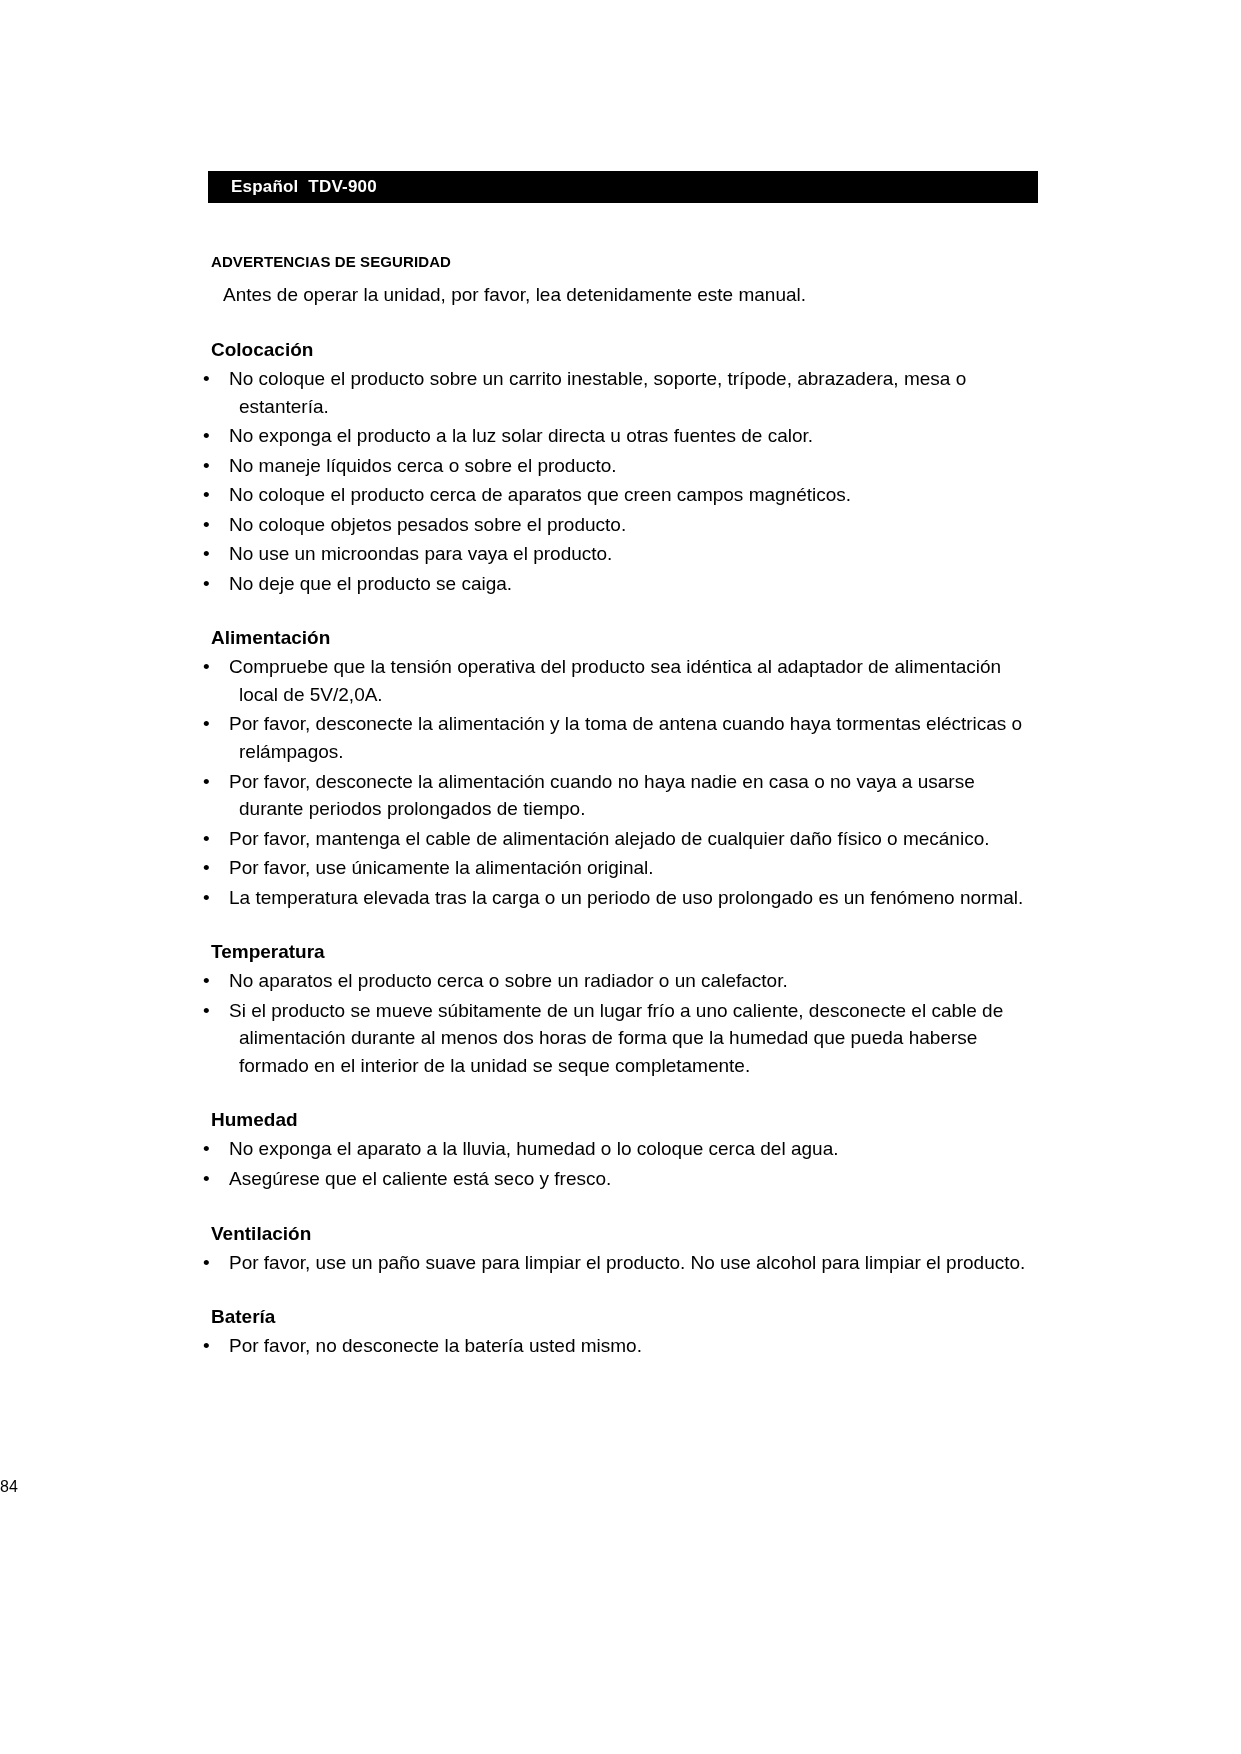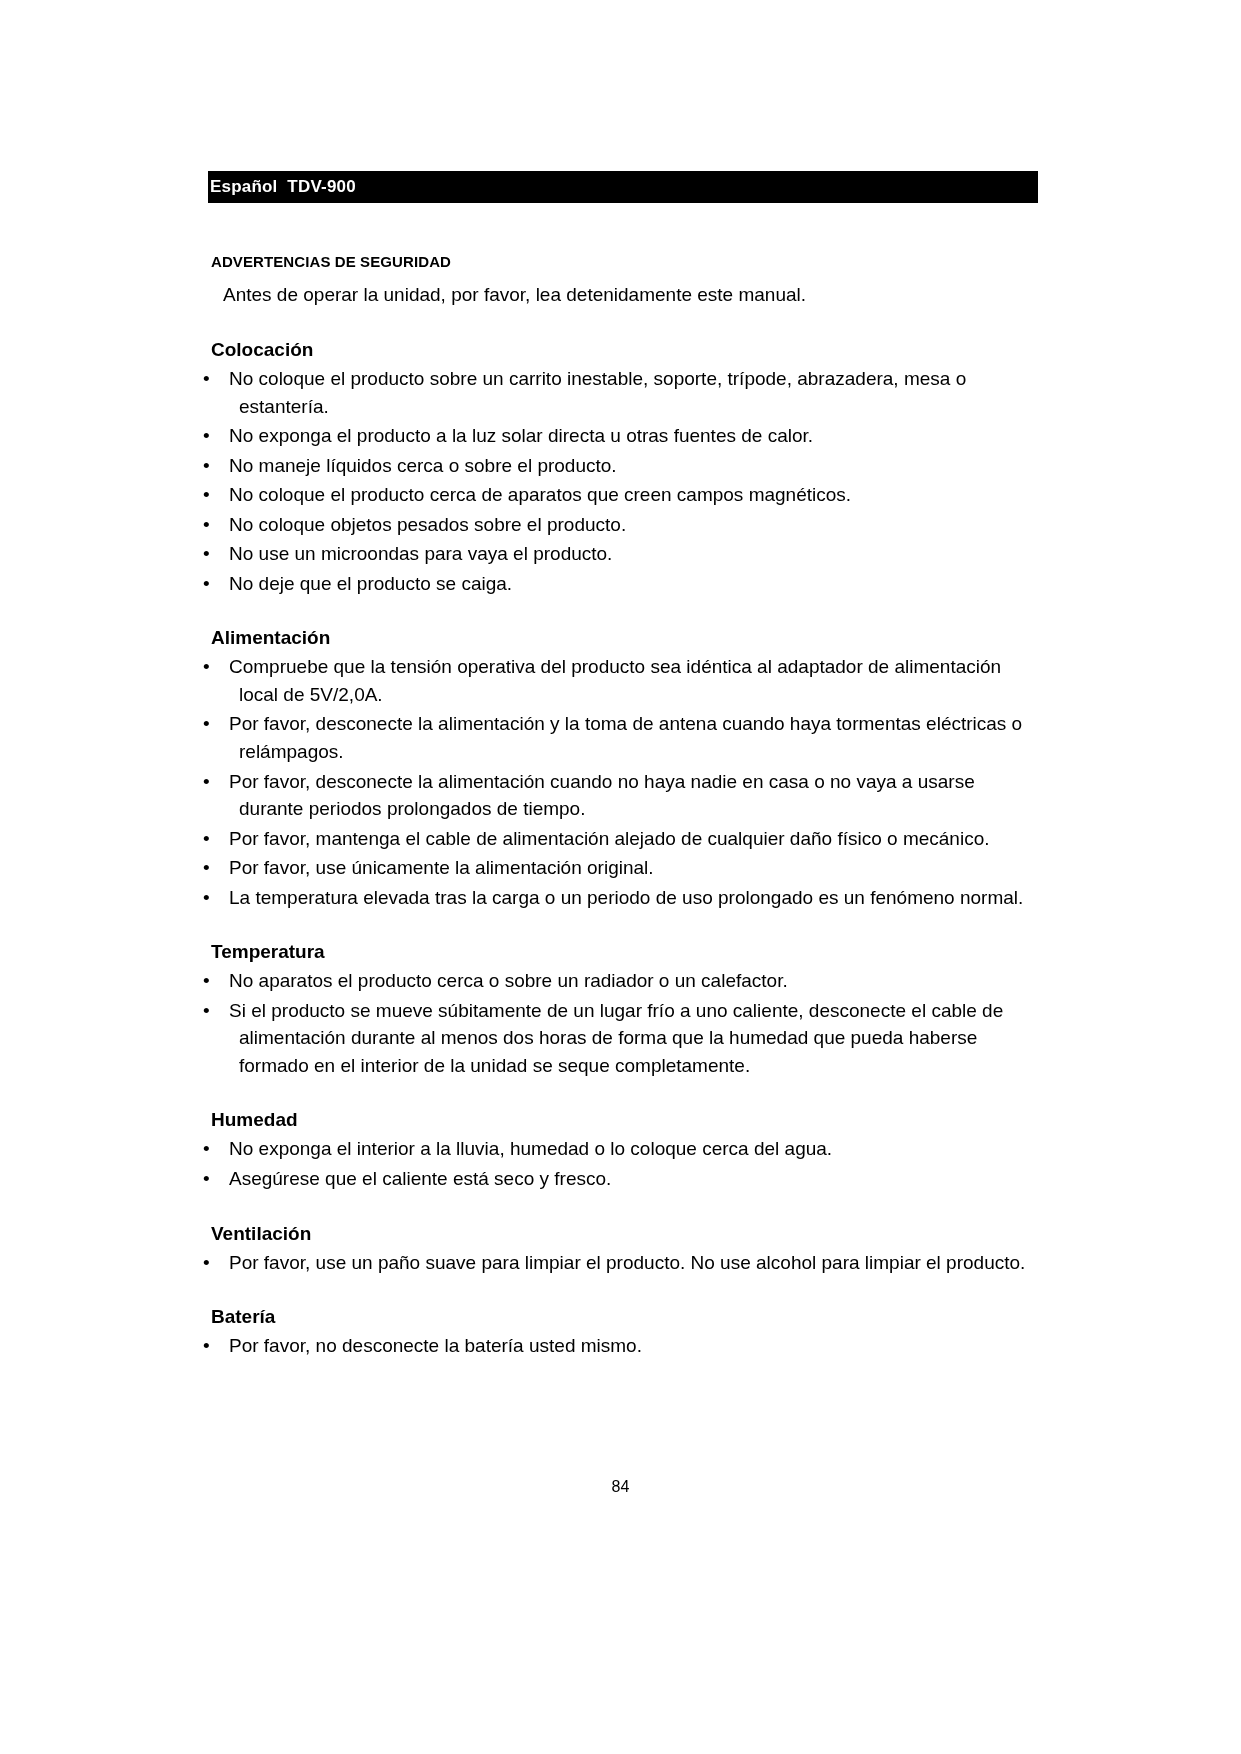--- a/index.html
+++ b/index.html
@@ -31,21 +31,21 @@
     height: 32px;
     background: #000000;
     display: flex;
     align-items: center;
   }
   .header-bar-text {
     color: #ffffff;
     font-size: 17px;
     font-weight: bold;
     letter-spacing: 0.2px;
-    padding-left: 2px;
+    padding-left: 23px;
     white-space: pre;
   }
   .content {
     position: absolute;
     left: 211px;
     top: 253px;
     width: 830px;
   }
   h1.doc-title {
     font-size: 15px;
@@ -84,21 +84,20 @@
     left: 2px;
     top: 0;
     font-size: 19px;
     line-height: 1.45;
   }
   .page-number {
     position: absolute;
     left: 0;
     top: 1478px;
     width: 1241px;
-    text-align: center;
     font-size: 16px;
   }
 </style>
 </head>
 <body>
 
 <div class="page">
 
   <div class="header-bar">
     <span class="header-bar-text">Español  TDV-900</span>
@@ -135,21 +134,21 @@
         <div class="section">
           <h2 class="section-title">Temperatura</h2>
           <ul class="bullets">
             <li><span class="bullet-dot">•</span><span>No aparatos el producto cerca o sobre un radiador o un calefactor.</span></li>
             <li><span class="bullet-dot">•</span><span>Si el producto se mueve súbitamente de un lugar frío a uno caliente, desconecte el cable de alimentación durante al menos dos horas de forma que la humedad que pueda haberse formado en el interior de la unidad se seque completamente.</span></li>
           </ul>
         </div>
         <div class="section">
           <h2 class="section-title">Humedad</h2>
           <ul class="bullets">
-            <li><span class="bullet-dot">•</span><span>No exponga el interior a la lluvia, humedad o lo coloque cerca del agua.</span></li>
+            <li><span class="bullet-dot">•</span><span>No exponga el aparato a la lluvia, humedad o lo coloque cerca del agua.</span></li>
             <li><span class="bullet-dot">•</span><span>Asegúrese que el caliente está seco y fresco.</span></li>
           </ul>
         </div>
         <div class="section">
           <h2 class="section-title">Ventilación</h2>
           <ul class="bullets">
             <li><span class="bullet-dot">•</span><span>Por favor, use un paño suave para limpiar el producto. No use alcohol para limpiar el producto.</span></li>
           </ul>
         </div>
         <div class="section">

